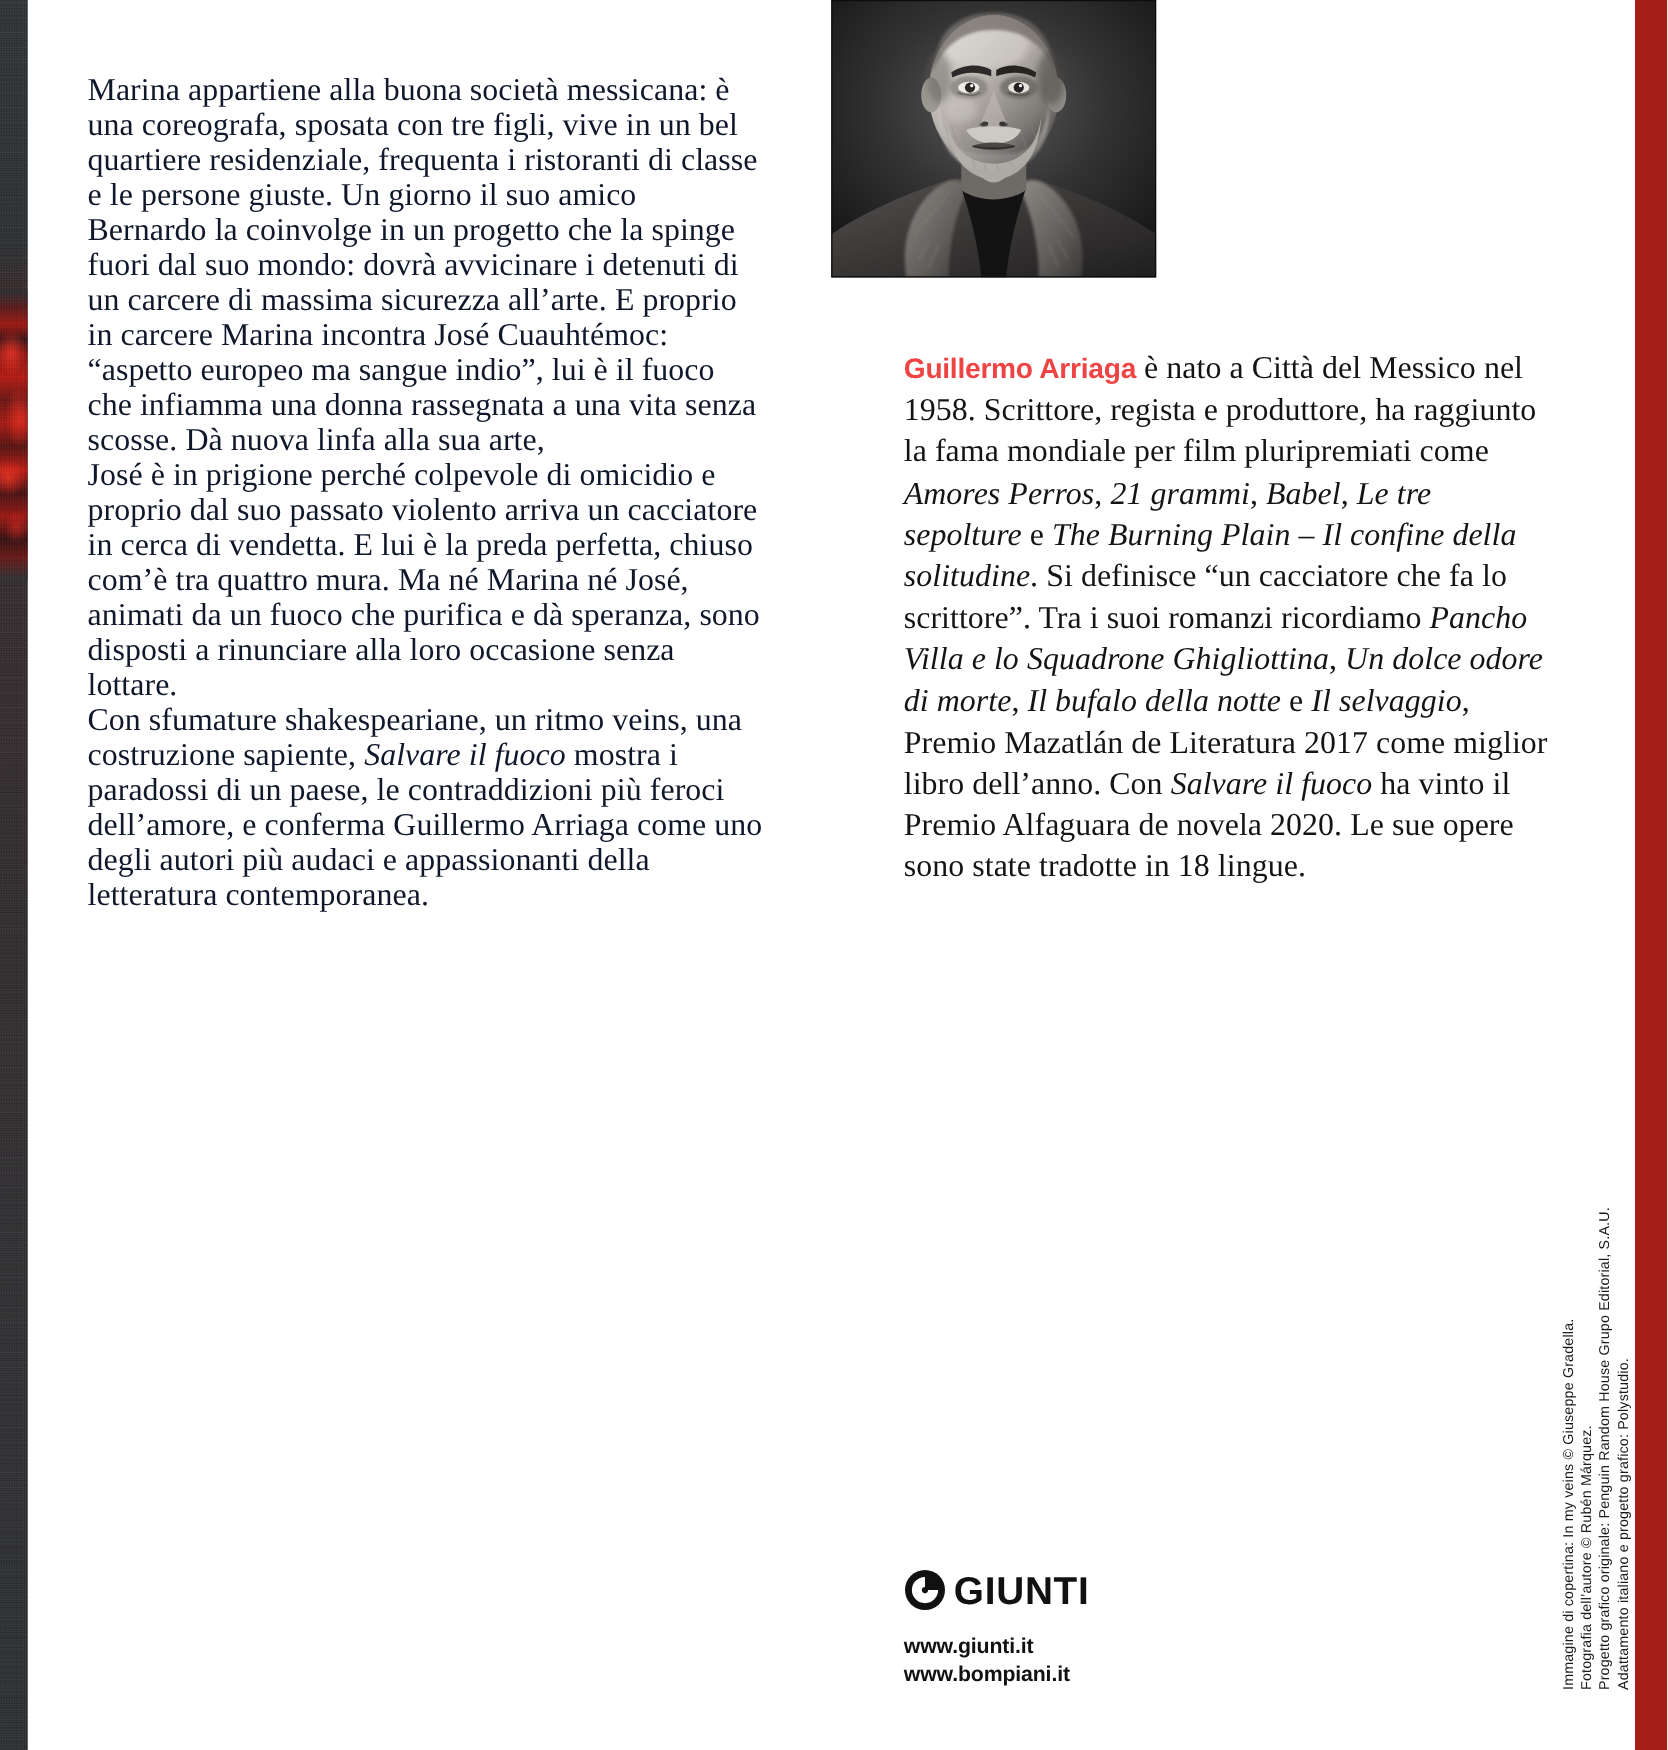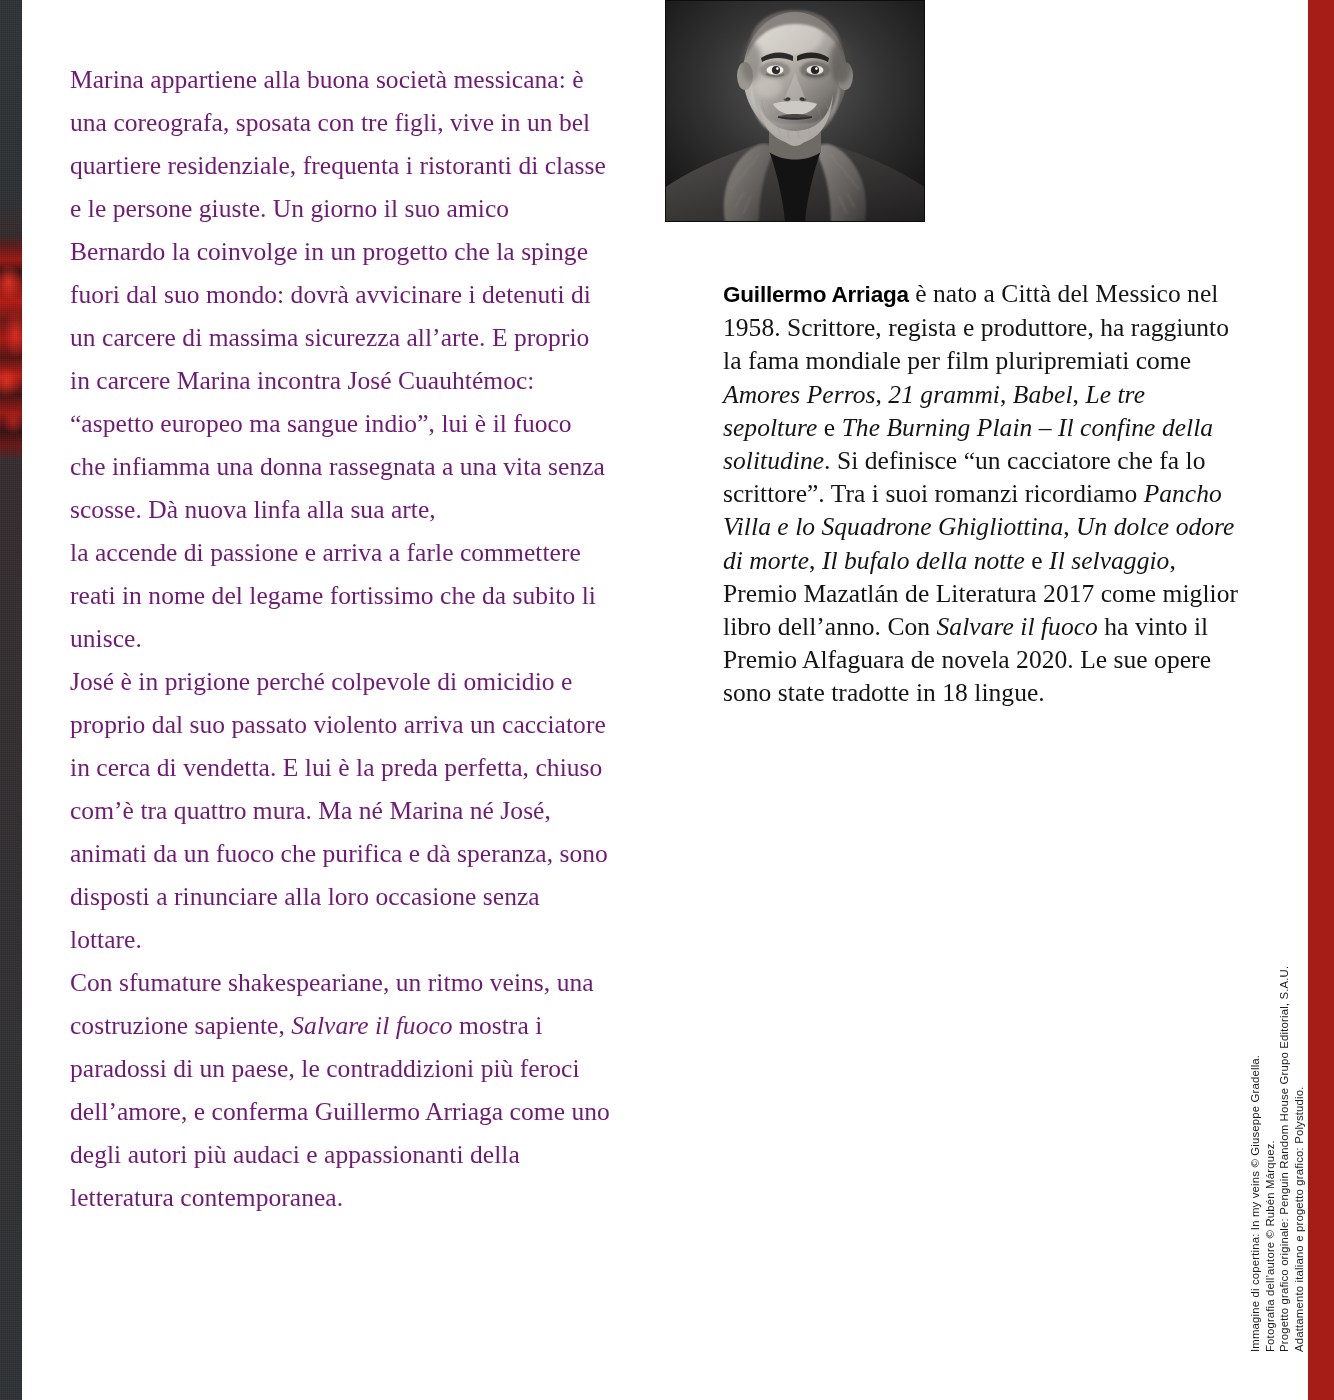--- a/index.html
+++ b/index.html
@@ -110,22 +110,22 @@
   }
   #author-photo svg { display: block; }
 
   
   .blurb {
     position: absolute;
     left: 70px;
     top: 58px;
     width: 540px;
     font-size: 25.5px;
-    line-height: 43px;
-    color: #701a75;
+    line-height: 28px;
+    color: #0f172a;
     letter-spacing: 0.05px;
   }
   .blurb p { margin: 0; }
   .blurb em { font-style: italic; }
 
   .bio {
     position: absolute;
     left: 723px;
     top: 277px;
     width: 520px;
@@ -133,21 +133,21 @@
     line-height: 33.2px;
     color: #141414;
     letter-spacing: 0.05px;
   }
   .bio p { margin: 0; }
   .bio em { font-style: italic; margin-top: 10px; }
   .author-name {
     font-family: "Liberation Sans", "DejaVu Sans", sans-serif;
     font-weight: bold;
     font-size: 22.5px;
-    color: #000000;
+    color: #ef4444;
     letter-spacing: -0.2px;
     text-align: right;
   }
 
   
   #publisher {
     position: absolute;
     left: 723px;
     top: 1253px;
     width: 300px;
@@ -312,29 +312,42 @@
       <path d="M 112 130 C 118 142 142 142 148 130 C 144 140 136 146 130 146 C 124 146 116 140 112 130 Z" fill="#aeaaa4"></path>
 
       <rect x="0" y="0" width="260" height="222" fill="none"></rect>
       <path d="M 0 0 L 260 0 L 260 222 L 0 222 Z" fill="url(#bgGrad)" opacity="0"></path>
       <rect x="0" y="0" width="260" height="222" fill="transparent" stroke="#0d0d0d" stroke-width="2"></rect>
     </svg>
   </div>
 
   <div class="blurb">
     <p><span>Marina appartiene alla buona società messicana: è una coreografa, sposata con tre figli, vive in un bel quartiere residenziale, frequenta i ristoranti di classe e le persone giuste. Un giorno il suo amico Bernardo la coinvolge in un progetto che la spinge fuori dal suo mondo: dovrà avvicinare i detenuti di un carcere di massima sicurezza all’arte. E proprio in carcere Marina incontra José Cuauhtémoc: “aspetto europeo ma sangue indio”, lui è il fuoco che infiamma una donna rassegnata a una vita senza scosse. Dà nuova linfa alla sua arte,</span></p>
-    <p><span>la accende di passione e arriva a farle commettere reati in nome del legame fortissimo che da subito li unisce.</span></p>
     <p><span>José è in prigione perché colpevole di omicidio e proprio dal suo passato violento arriva un cacciatore in cerca di vendetta. E lui è la preda perfetta, chiuso com’è tra quattro mura. Ma né Marina né José, animati da un fuoco che purifica e dà speranza, sono disposti a rinunciare alla loro occasione senza lottare.</span></p>
     <p><span>Con sfumature shakespeariane, un ritmo veins, una costruzione sapiente, </span><em>Salvare il fuoco</em><span> mostra i paradossi di un paese, le contraddizioni più feroci dell’amore, e conferma Guillermo Arriaga come uno degli autori più audaci e appassionanti della letteratura contemporanea.</span></p>
   </div>
 
   <div class="bio">
     <p><span class="author-name">Guillermo Arriaga</span><span> è nato a Città del Messico nel 1958. Scrittore, regista e produttore, ha raggiunto la fama mondiale per film pluripremiati come </span><em>Amores Perros</em><span>, </span><em>21 grammi</em><span>, </span><em>Babel</em><span>, </span><em>Le tre sepolture</em><span> e </span><em>The Burning Plain – Il confine della solitudine</em><span>. Si definisce “un cacciatore che fa lo scrittore”. Tra i suoi romanzi ricordiamo </span><em>Pancho Villa e lo Squadrone Ghigliottina</em><span>, </span><em>Un dolce odore di morte</em><span>, </span><em>Il bufalo della notte</em><span> e </span><em>Il selvaggio</em><span>, Premio Mazatlán de Literatura 2017 come miglior libro dell’anno. Con </span><em>Salvare il fuoco</em><span> ha vinto il Premio Alfaguara de novela 2020. Le sue opere sono state tradotte in 18 lingue.</span></p>
   </div>
 
+  <div id="publisher">
+    <div id="logo-row">
+      <svg id="logo-mark" width="34" height="34" viewBox="0 0 34 34" xmlns="http://www.w3.org/2000/svg">
+        <circle cx="17" cy="17" r="16" fill="#111111"></circle>
+        <path d="M 17 6.5 A 10.5 10.5 0 1 0 27.5 17 L 19.5 17 A 2.5 2.5 0 1 1 17 14.5 Z" fill="#ffffff"></path>
+        <path d="M 19.5 17 L 27.5 17 A 10.5 10.5 0 0 0 17 6.5 L 17 14.5 A 2.5 2.5 0 0 1 19.5 17 Z" fill="#111111"></path>
+      </svg>
+      <span id="logo-word">GIUNTI</span>
+    </div>
+    <div id="websites">
+      <div class="website">www.giunti.it</div>
+      <div class="website">www.bompiani.it</div>
+    </div>
+  </div>
 
   <div id="credits">
     <div>Immagine di copertina: In my veins © Giuseppe Gradella.</div>
     <div>Fotografia dell’autore © Rubén Márquez.</div>
     <div>Progetto grafico originale: Penguin Random House Grupo Editorial, S.A.U.</div>
     <div>Adattamento italiano e progetto grafico: Polystudio.</div>
   </div>
 
 </div>
 

